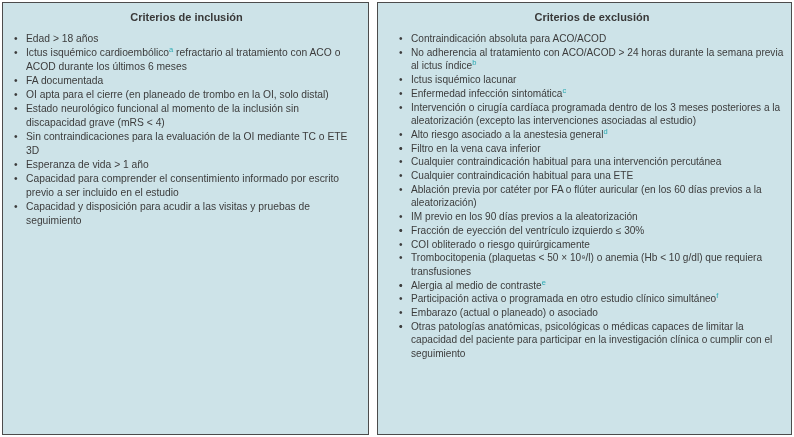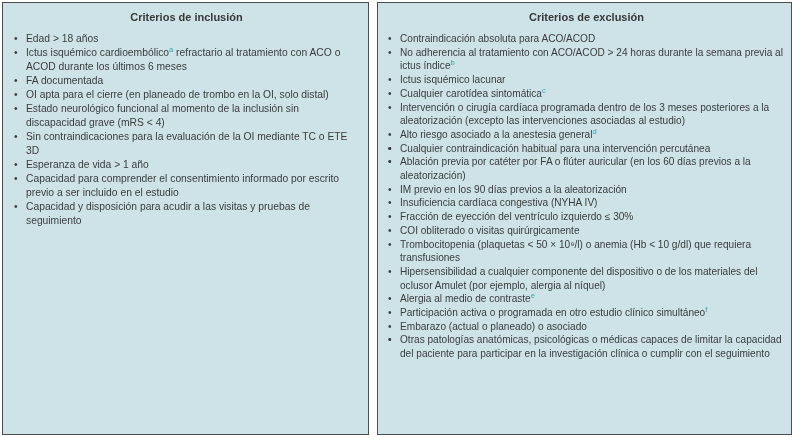--- a/index.html
+++ b/index.html
@@ -23,21 +23,21 @@
     overflow: hidden;
     color: #3c3c3c;
   }
   .panel-inclusion {
     flex: 0 0 367px;
     width: 367px;
     padding: 5px 8px 6px 10px;
   }
   .panel-exclusion {
     flex: 1 1 auto;
-    padding: 5px 5px 6px 9px;
+    padding: 5px 5px 6px 20px;
   }
   .panel-title {
     font-size: 11px;
     font-weight: bold;
     text-align: center;
     margin: 3px 0 9px 0;
     color: #383838;
   }
   ul.criteria {
     list-style: none;
@@ -87,34 +87,34 @@
         <li><span class="bullet">•</span><span>Capacidad y disposición para acudir a las visitas y pruebas de seguimiento</span></li>
       </ul>
   </div>
 
   <div class="panel panel-exclusion">
     <div class="panel-title">Criterios de exclusión</div>
     <ul class="criteria">
         <li><span class="bullet">•</span><span>Contraindicación absoluta para ACO/ACOD</span></li>
         <li><span class="bullet">•</span><span>No adherencia al tratamiento con ACO/ACOD &gt; 24 horas durante la semana previa al ictus índice</span><sup class="fn">b</sup></li>
         <li><span class="bullet">•</span><span>Ictus isquémico lacunar</span></li>
-        <li><span class="bullet">•</span><span>Cualquier carotídea sintomática</span><sup class="fn">c</sup></li>
+        <li><span class="bullet">•</span><span>Enfermedad infección sintomática</span><sup class="fn">c</sup></li>
         <li><span class="bullet">•</span><span>Intervención o cirugía cardíaca programada dentro de los 3 meses posteriores a la aleatorización (excepto las intervenciones asociadas al estudio)</span></li>
         <li><span class="bullet">•</span><span>Alto riesgo asociado a la anestesia general</span><sup class="fn">d</sup></li>
         <li><span class="bullet">•</span></li>
-        <li><span class="bullet">•</span></li>
+        <li><span class="bullet">•</span><span>Filtro en la vena cava inferior</span></li>
         <li><span class="bullet">•</span><span>Cualquier contraindicación habitual para una intervención percutánea</span></li>
-        <li><span class="bullet">•</span></li>
+        <li><span class="bullet">•</span><span>Cualquier contraindicación habitual para una ETE</span></li>
         <li><span class="bullet">•</span><span>Ablación previa por catéter por FA o flúter auricular (en los 60 días previos a la aleatorización)</span></li>
         <li><span class="bullet">•</span><span>IM previo en los 90 días previos a la aleatorización</span></li>
-        <li><span class="bullet">•</span><span>Insuficiencia cardíaca congestiva (NYHA IV)</span></li>
+        <li><span class="bullet">•</span></li>
         <li><span class="bullet">•</span><span>Fracción de eyección del ventrículo izquierdo ≤ 30%</span></li>
-        <li><span class="bullet">•</span><span>COI obliterado o visitas quirúrgicamente</span></li>
+        <li><span class="bullet">•</span><span>COI obliterado o riesgo quirúrgicamente</span></li>
         <li><span class="bullet">•</span><span>Trombocitopenia (plaquetas &lt; 50 × 10⁹/l) o anemia (Hb &lt; 10 g/dl) que requiera transfusiones</span></li>
-        <li><span class="bullet">•</span><span>Hipersensibilidad a cualquier componente del dispositivo o de los materiales del oclusor Amulet (por ejemplo, alergia al níquel)</span></li>
+        <li><span class="bullet">•</span></li>
         <li><span class="bullet">•</span><span>Alergia al medio de contraste</span><sup class="fn">e</sup></li>
         <li><span class="bullet">•</span><span>Participación activa o programada en otro estudio clínico simultáneo</span><sup class="fn">f</sup></li>
         <li><span class="bullet">•</span><span>Embarazo (actual o planeado) o asociado</span></li>
         <li><span class="bullet">•</span></li>
         <li><span class="bullet">•</span><span>Otras patologías anatómicas, psicológicas o médicas capaces de limitar la capacidad del paciente para participar en la investigación clínica o cumplir con el seguimiento</span></li>
       </ul>
   </div>
 
 </div>
 

